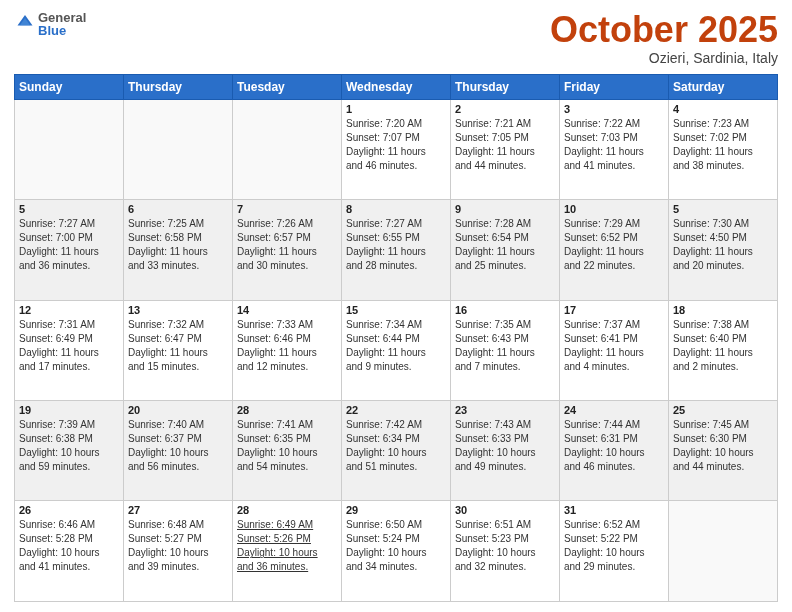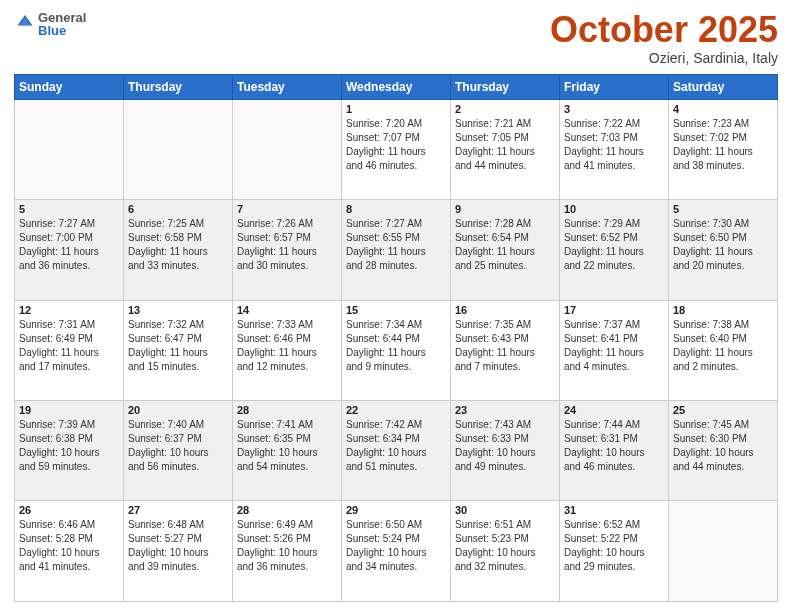--- a/index.html
+++ b/index.html
@@ -200,21 +200,21 @@
           <td>
             <div class="day-num">10</div>
             <div class="day-info" style="white-space: pre-line;">Sunrise: 7:29 AM
 Sunset: 6:52 PM
 Daylight: 11 hours
 and 22 minutes.</div>
           </td>
           <td>
             <div class="day-num">5</div>
             <div class="day-info" style="white-space: pre-line;">Sunrise: 7:30 AM
-Sunset: 6:50 PM
+Sunset: 4:50 PM
 Daylight: 11 hours
 and 20 minutes.</div>
           </td>
         </tr>
         <tr class="row-white">
           <td>
             <div class="day-num">12</div>
             <div class="day-info" style="white-space: pre-line;">Sunrise: 7:31 AM
 Sunset: 6:49 PM
 Daylight: 11 hours
@@ -324,21 +324,21 @@
           </td>
           <td>
             <div class="day-num">27</div>
             <div class="day-info" style="white-space: pre-line;">Sunrise: 6:48 AM
 Sunset: 5:27 PM
 Daylight: 10 hours
 and 39 minutes.</div>
           </td>
           <td>
             <div class="day-num">28</div>
-            <div class="day-info" style="white-space: pre-line;">Sunrise: 6:49 AM
+            <div class="day-info" style="white-space: pre-line; text-decoration: underline;">Sunrise: 6:49 AM
 Sunset: 5:26 PM
 Daylight: 10 hours
 and 36 minutes.</div>
           </td>
           <td>
             <div class="day-num">29</div>
             <div class="day-info" style="white-space: pre-line;">Sunrise: 6:50 AM
 Sunset: 5:24 PM
 Daylight: 10 hours
 and 34 minutes.</div>

